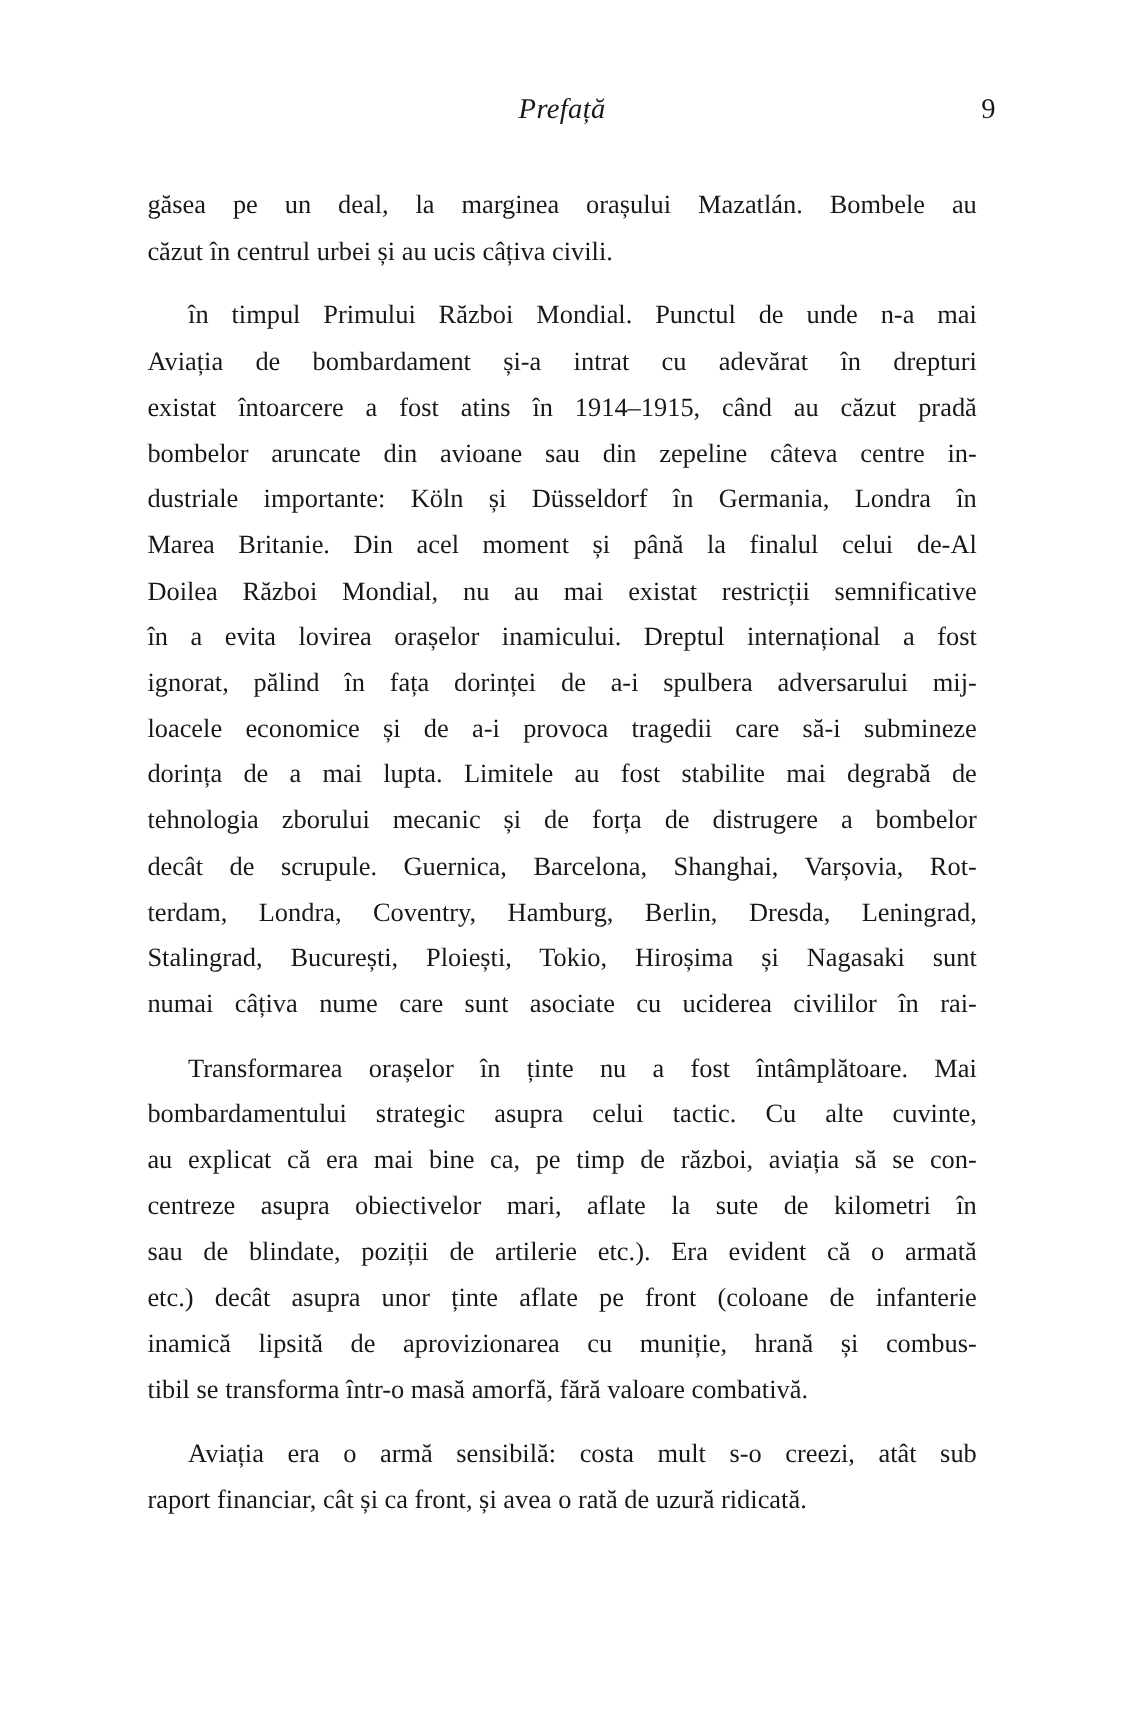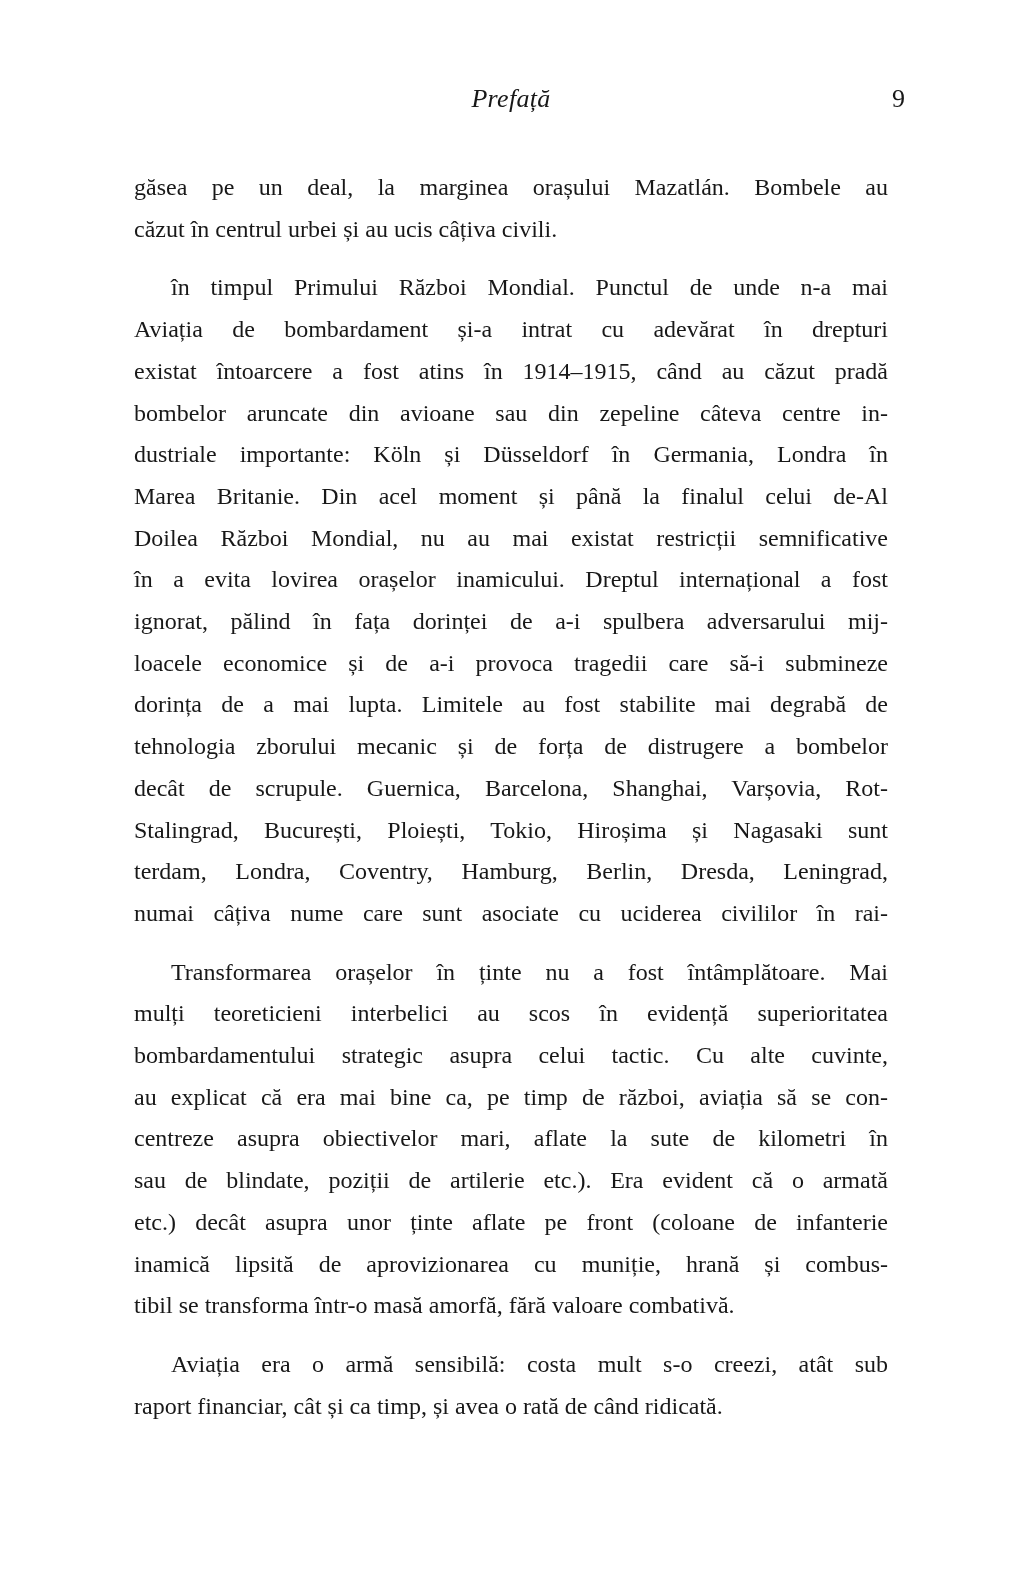--- a/index.html
+++ b/index.html
@@ -85,33 +85,32 @@
         <div class="line">bombelor aruncate din avioane sau din zepeline câteva centre in-</div>
         <div class="line">dustriale importante: Köln și Düsseldorf în Germania, Londra în</div>
         <div class="line">Marea Britanie. Din acel moment și până la finalul celui de-Al</div>
         <div class="line">Doilea Război Mondial, nu au mai existat restricții semnificative</div>
         <div class="line">în a evita lovirea orașelor inamicului. Dreptul internațional a fost</div>
         <div class="line">ignorat, pălind în fața dorinței de a-i spulbera adversarului mij-</div>
         <div class="line">loacele economice și de a-i provoca tragedii care să-i submineze</div>
         <div class="line">dorința de a mai lupta. Limitele au fost stabilite mai degrabă de</div>
         <div class="line">tehnologia zborului mecanic și de forța de distrugere a bombelor</div>
         <div class="line">decât de scrupule. Guernica, Barcelona, Shanghai, Varșovia, Rot-</div>
+        <div class="line">terdam, Londra, Coventry, Hamburg, Berlin, Dresda, Leningrad,</div>
         <div class="line">Stalingrad, București, Ploiești, Tokio, Hiroșima și Nagasaki sunt</div>
-        <div class="line">terdam, Londra, Coventry, Hamburg, Berlin, Dresda, Leningrad,</div>
         <div class="line">numai câțiva nume care sunt asociate cu uciderea civililor în rai-</div>
       </div>
       <div class="paragraph indent">
         <div class="line">Transformarea orașelor în ținte nu a fost întâmplătoare. Mai</div>
-        <div class="line">mulți teoreticieni interbelici au scos în evidență superioritatea</div>
         <div class="line">bombardamentului strategic asupra celui tactic. Cu alte cuvinte,</div>
         <div class="line">au explicat că era mai bine ca, pe timp de război, aviația să se con-</div>
         <div class="line">centreze asupra obiectivelor mari, aflate la sute de kilometri în</div>
         <div class="line">sau de blindate, poziții de artilerie etc.). Era evident că o armată</div>
         <div class="line">etc.) decât asupra unor ținte aflate pe front (coloane de infanterie</div>
         <div class="line">inamică lipsită de aprovizionarea cu muniție, hrană și combus-</div>
         <div class="line last">tibil se transforma într-o masă amorfă, fără valoare combativă.</div>
       </div>
       <div class="paragraph indent">
         <div class="line">Aviația era o armă sensibilă: costa mult s-o creezi, atât sub</div>
-        <div class="line last">raport financiar, cât și ca timp, și avea o rată de când ridicată.</div>
+        <div class="line last">raport financiar, cât și ca front, și avea o rată de uzură ridicată.</div>
       </div>
     </div>
 </div>
 
 </body></html>

